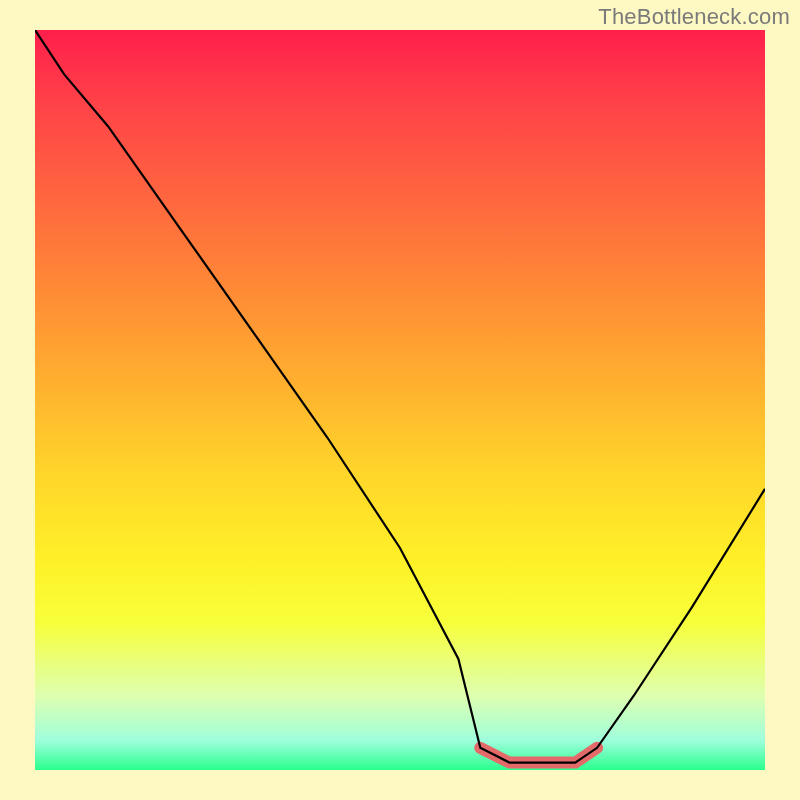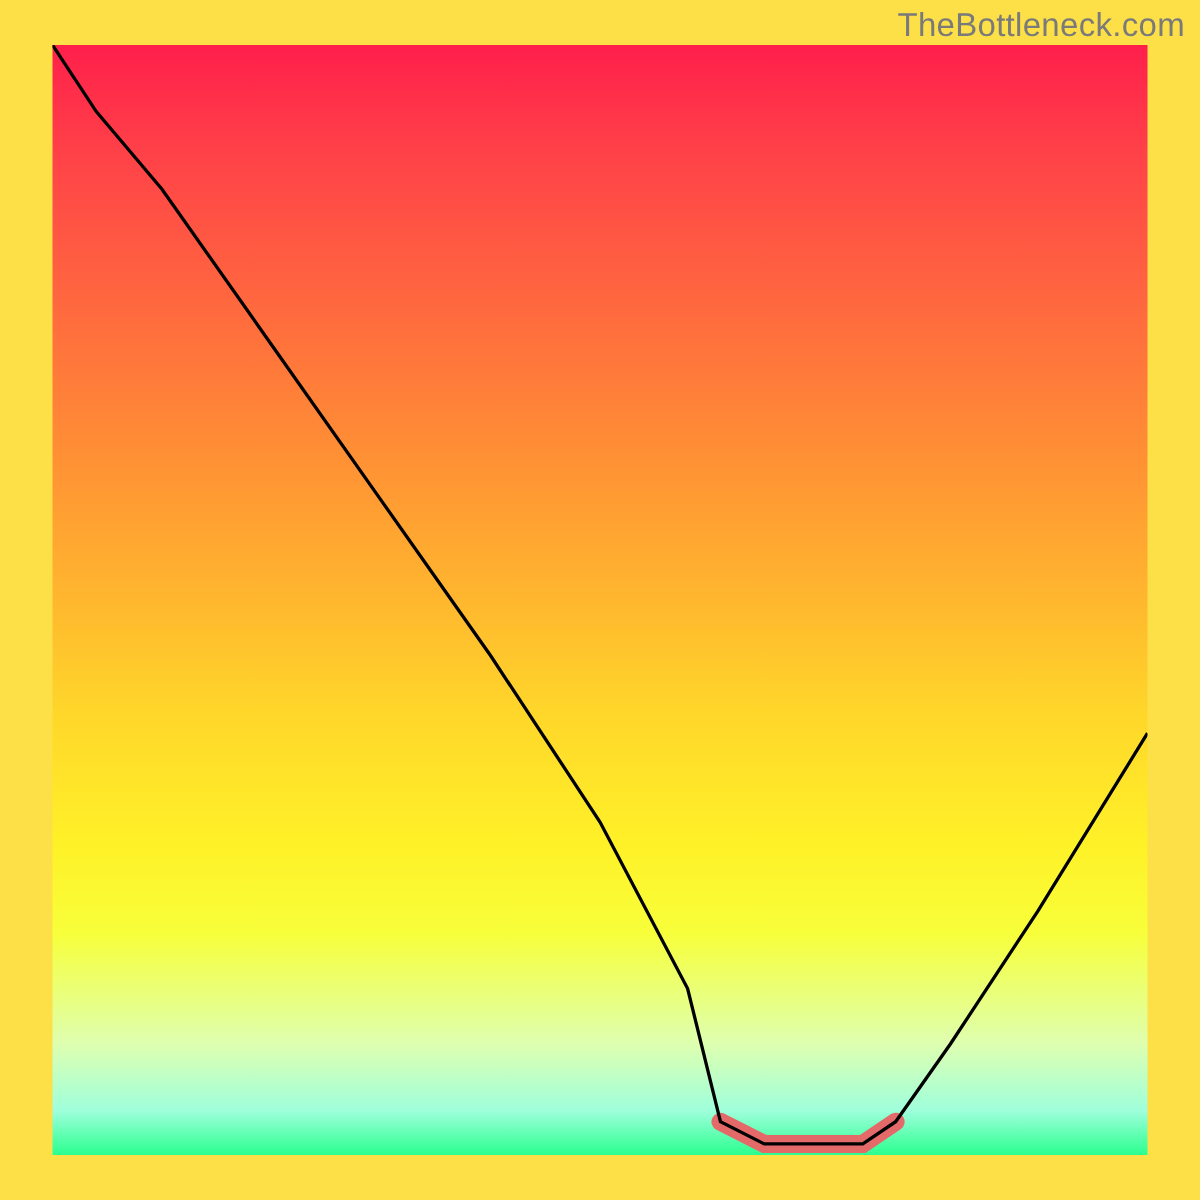--- a/index.html
+++ b/index.html
@@ -1,21 +1,21 @@
 <!DOCTYPE html>
 <html><head>
 <meta charset="utf-8">
 <style>
   * { margin: 0; padding: 0; box-sizing: border-box; }
   html, body { width: 800px; height: 800px; background: #000; overflow: hidden; }
   .container {
     position: relative;
     width: 800px;
     height: 800px;
-    background: #fde047;
+    background: #fef9c3;
   }
   .watermark {
     position: absolute;
     top: 4px;
     right: 10px;
     font-family: Arial, sans-serif;
     font-size: 22px;
     font-weight: 500;
     color: #7a7a7a;
     letter-spacing: 0.2px;

